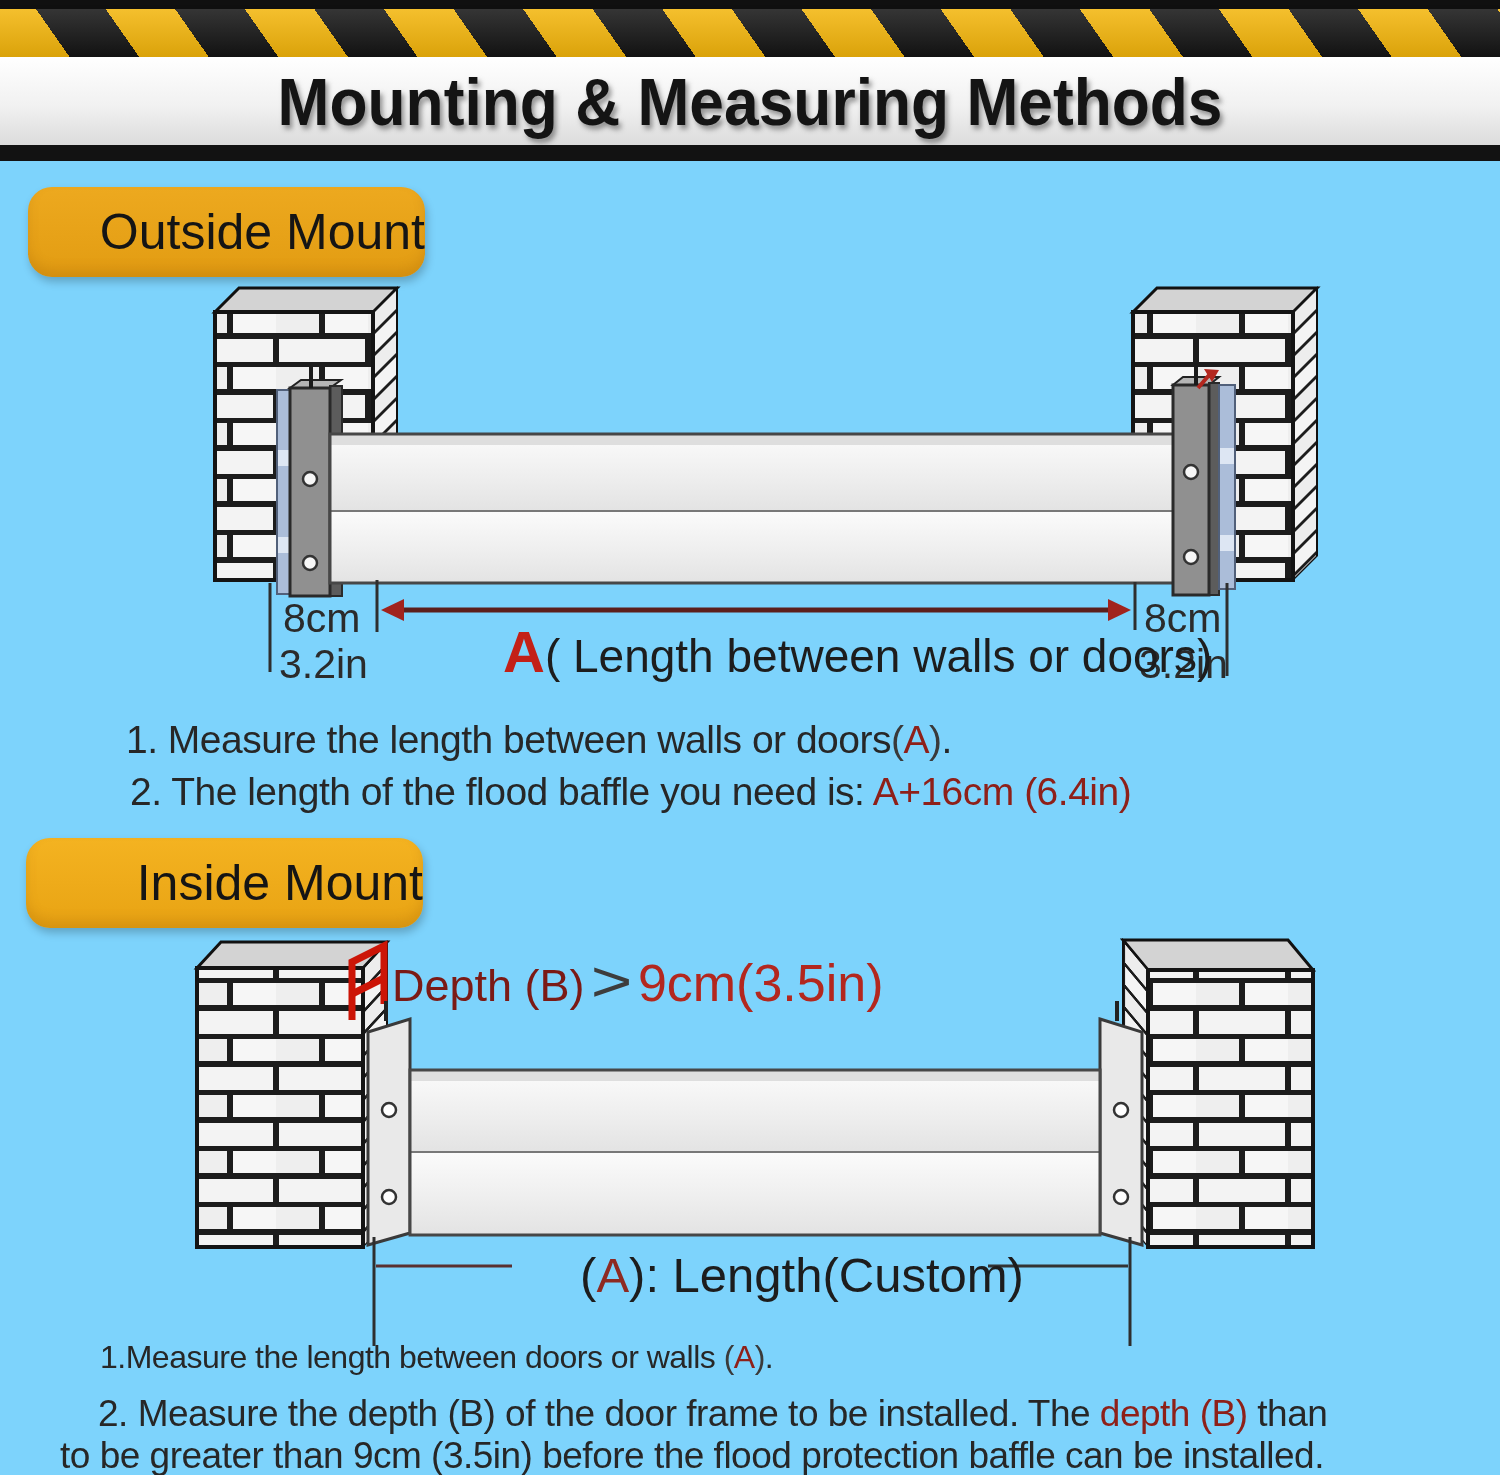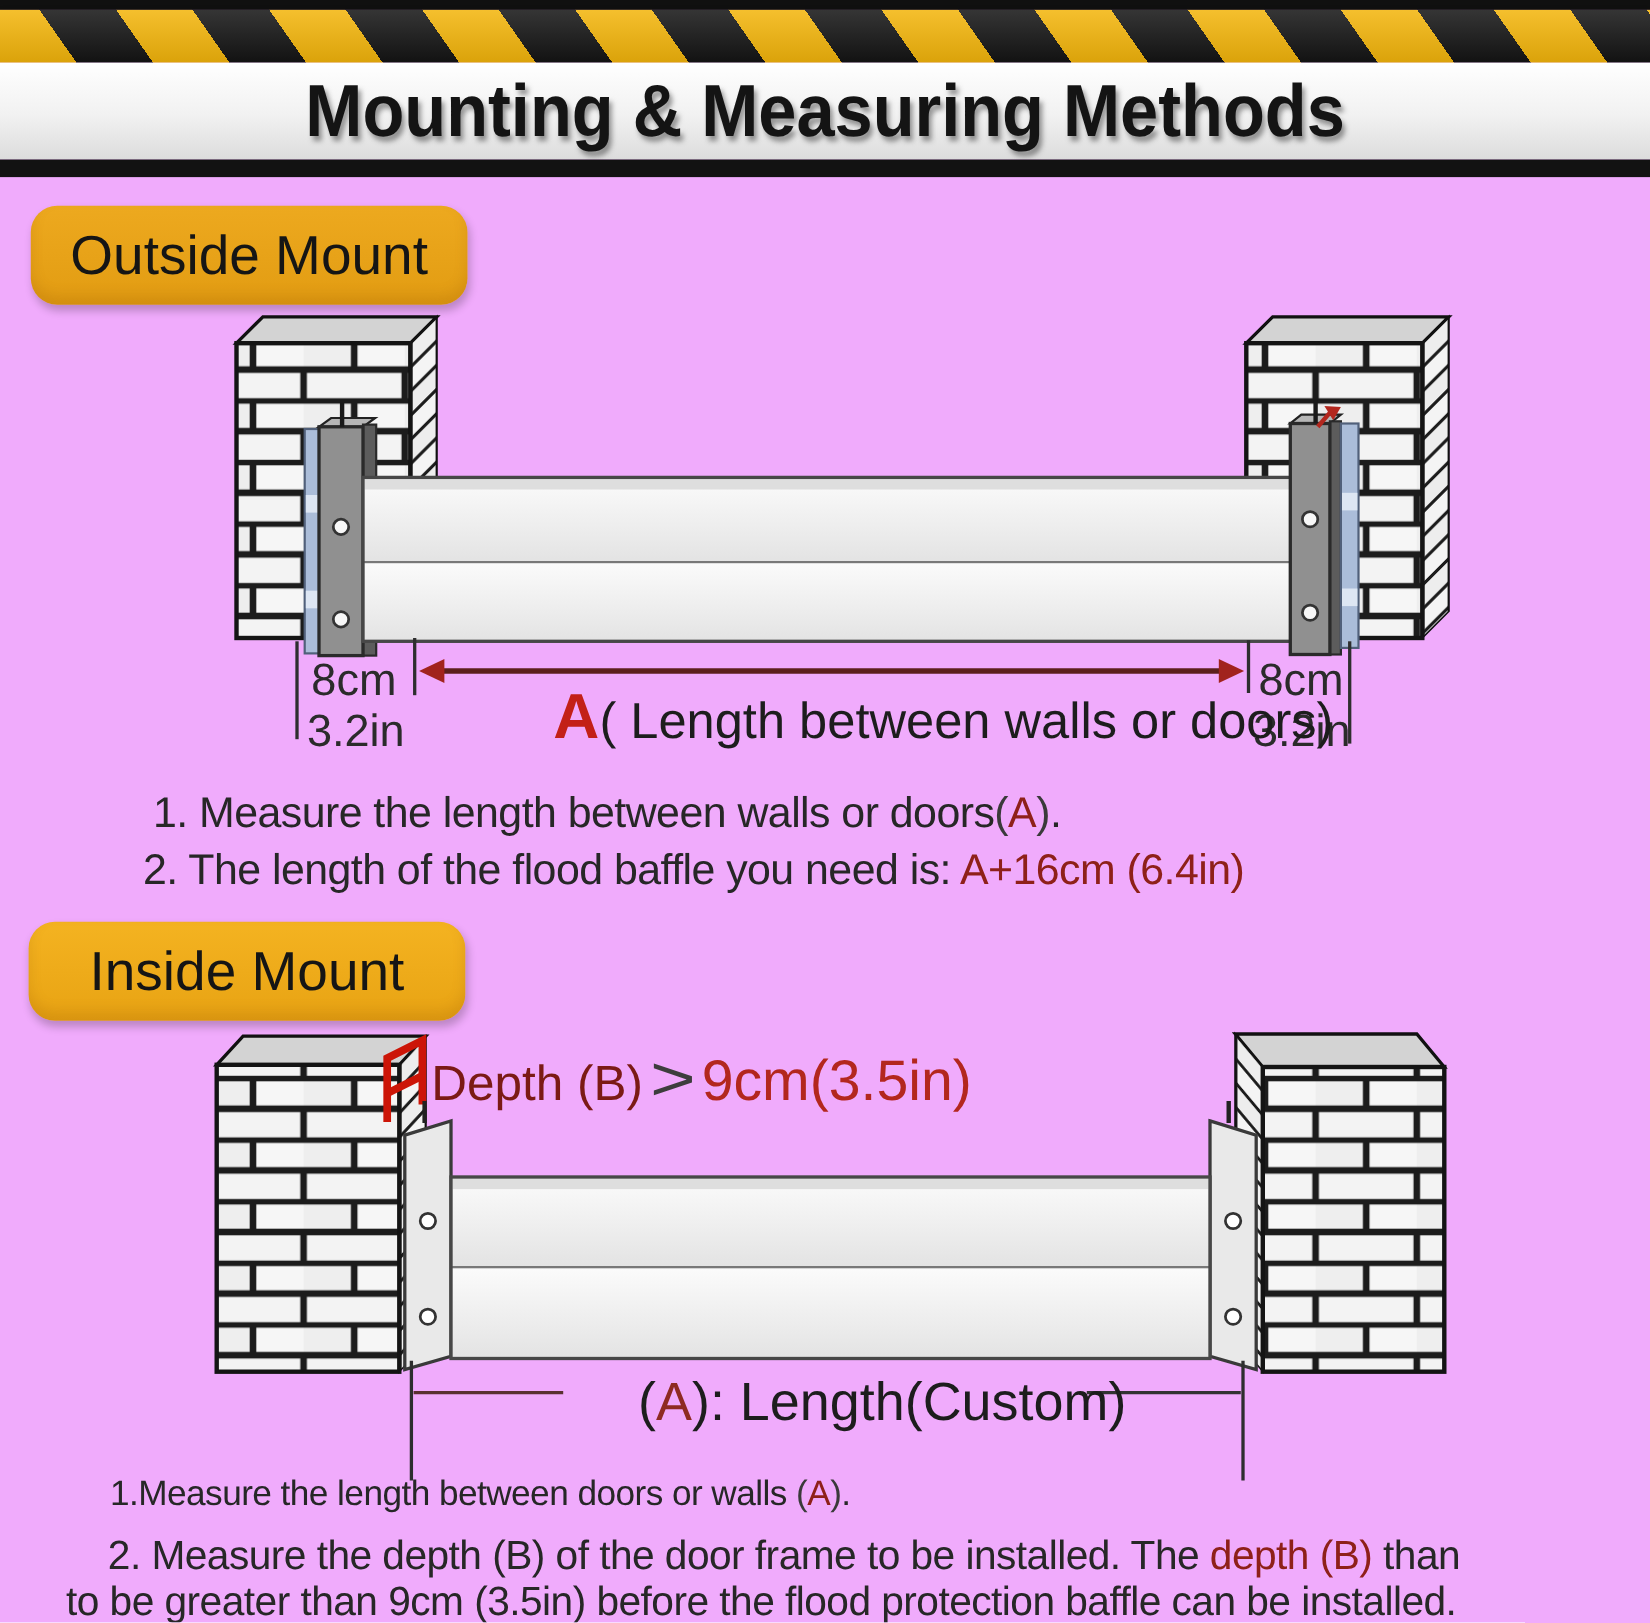--- a/index.html
+++ b/index.html
@@ -1,34 +1,34 @@
 <!DOCTYPE html>
 <html><head>
 <meta charset="utf-8">
 <style>
   html,body{margin:0;padding:0;background:#ffffff;}
-  .page{position:relative;width:1500px;height:1475px;background:#f0abfc;overflow:hidden;
+  .page{position:relative;width:1500px;height:1475px;background:#7dd3fc;overflow:hidden;
         font-family:"Liberation Sans","DejaVu Sans",sans-serif;color:#262626;}
 
   
   .top-strip{position:absolute;top:0;left:0;width:1500px;height:9px;background:#101010;}
   .tape{position:absolute;top:9px;left:0;width:1500px;height:48px;
         background:linear-gradient(rgba(255,255,255,.14),rgba(0,0,0,.10)),
                    repeating-linear-gradient(55deg,#f3b50b 0 57px,#141414 57px 114px);
         box-shadow:0 3px 6px rgba(0,0,0,.28);}
   .banner{position:absolute;top:57px;left:0;width:1500px;height:88px;
           background:linear-gradient(#ffffff,#f1f1f1 55%,#dcdcdc);
           display:flex;align-items:center;justify-content:center;}
   .title{font-size:67px;font-weight:bold;letter-spacing:0px;transform:scaleX(.93);
          color:#141414;white-space:nowrap;text-shadow:3px 4px 5px rgba(70,70,70,.55);}
   .black-bar{position:absolute;top:145px;left:0;width:1500px;height:16px;background:#121212;}
 
   
   .badge{position:absolute;width:397px;height:90px;border-radius:24px;
-         display:flex;align-items:center;justify-content:center;
+         display:flex;align-items:center;justify-content:flex-end;
          font-size:50px;color:#151515;box-shadow:2px 5px 8px rgba(0,0,0,.22),
          inset 0 -8px 12px rgba(140,80,0,.18);}
   .badge-outside{left:28px;top:187px;background:linear-gradient(#eda91f,#e29c12);}
   .badge-inside{left:26px;top:838px;background:linear-gradient(#f4b321,#e8a313);}
 
   .diagram{position:absolute;left:0;}
 
   
   .mlabel{position:absolute;font-size:41px;color:#2b2b2b;white-space:nowrap;}
   .spanlabel{position:absolute;left:503px;top:618px;display:flex;align-items:baseline;white-space:nowrap;}
@@ -146,21 +146,21 @@
 
   <div class="mlabel" style="left:283px;top:595px;">8cm</div>
   <div class="mlabel" style="left:279px;top:641px;">3.2in</div>
   <div class="mlabel" style="left:1144px;top:595px;">8cm</div>
   <div class="mlabel" style="left:1139px;top:641px;">3.2in</div>
   <div class="spanlabel">
     <span class="span-a">A</span>
       <span class="span-rest">( Length between walls or doors)</span>
   </div>
 
-  <div class="step" style="left:139px;top:718px;">
+  <div class="step" style="left:126px;top:718px;">
     <span>1. Measure the length between walls or doors</span><span class="paren">(</span><span class="red-dk">A</span><span class="paren">)</span><span>.</span>
   </div>
   <div class="step" style="left:130px;top:770px;">
     <span>2. The length of the flood baffle you need is: </span><span class="red-dk">A+16cm (6.4in)</span>
   </div>
 
   <div class="badge badge-inside">
     <span>Inside Mount</span>
   </div>
 

